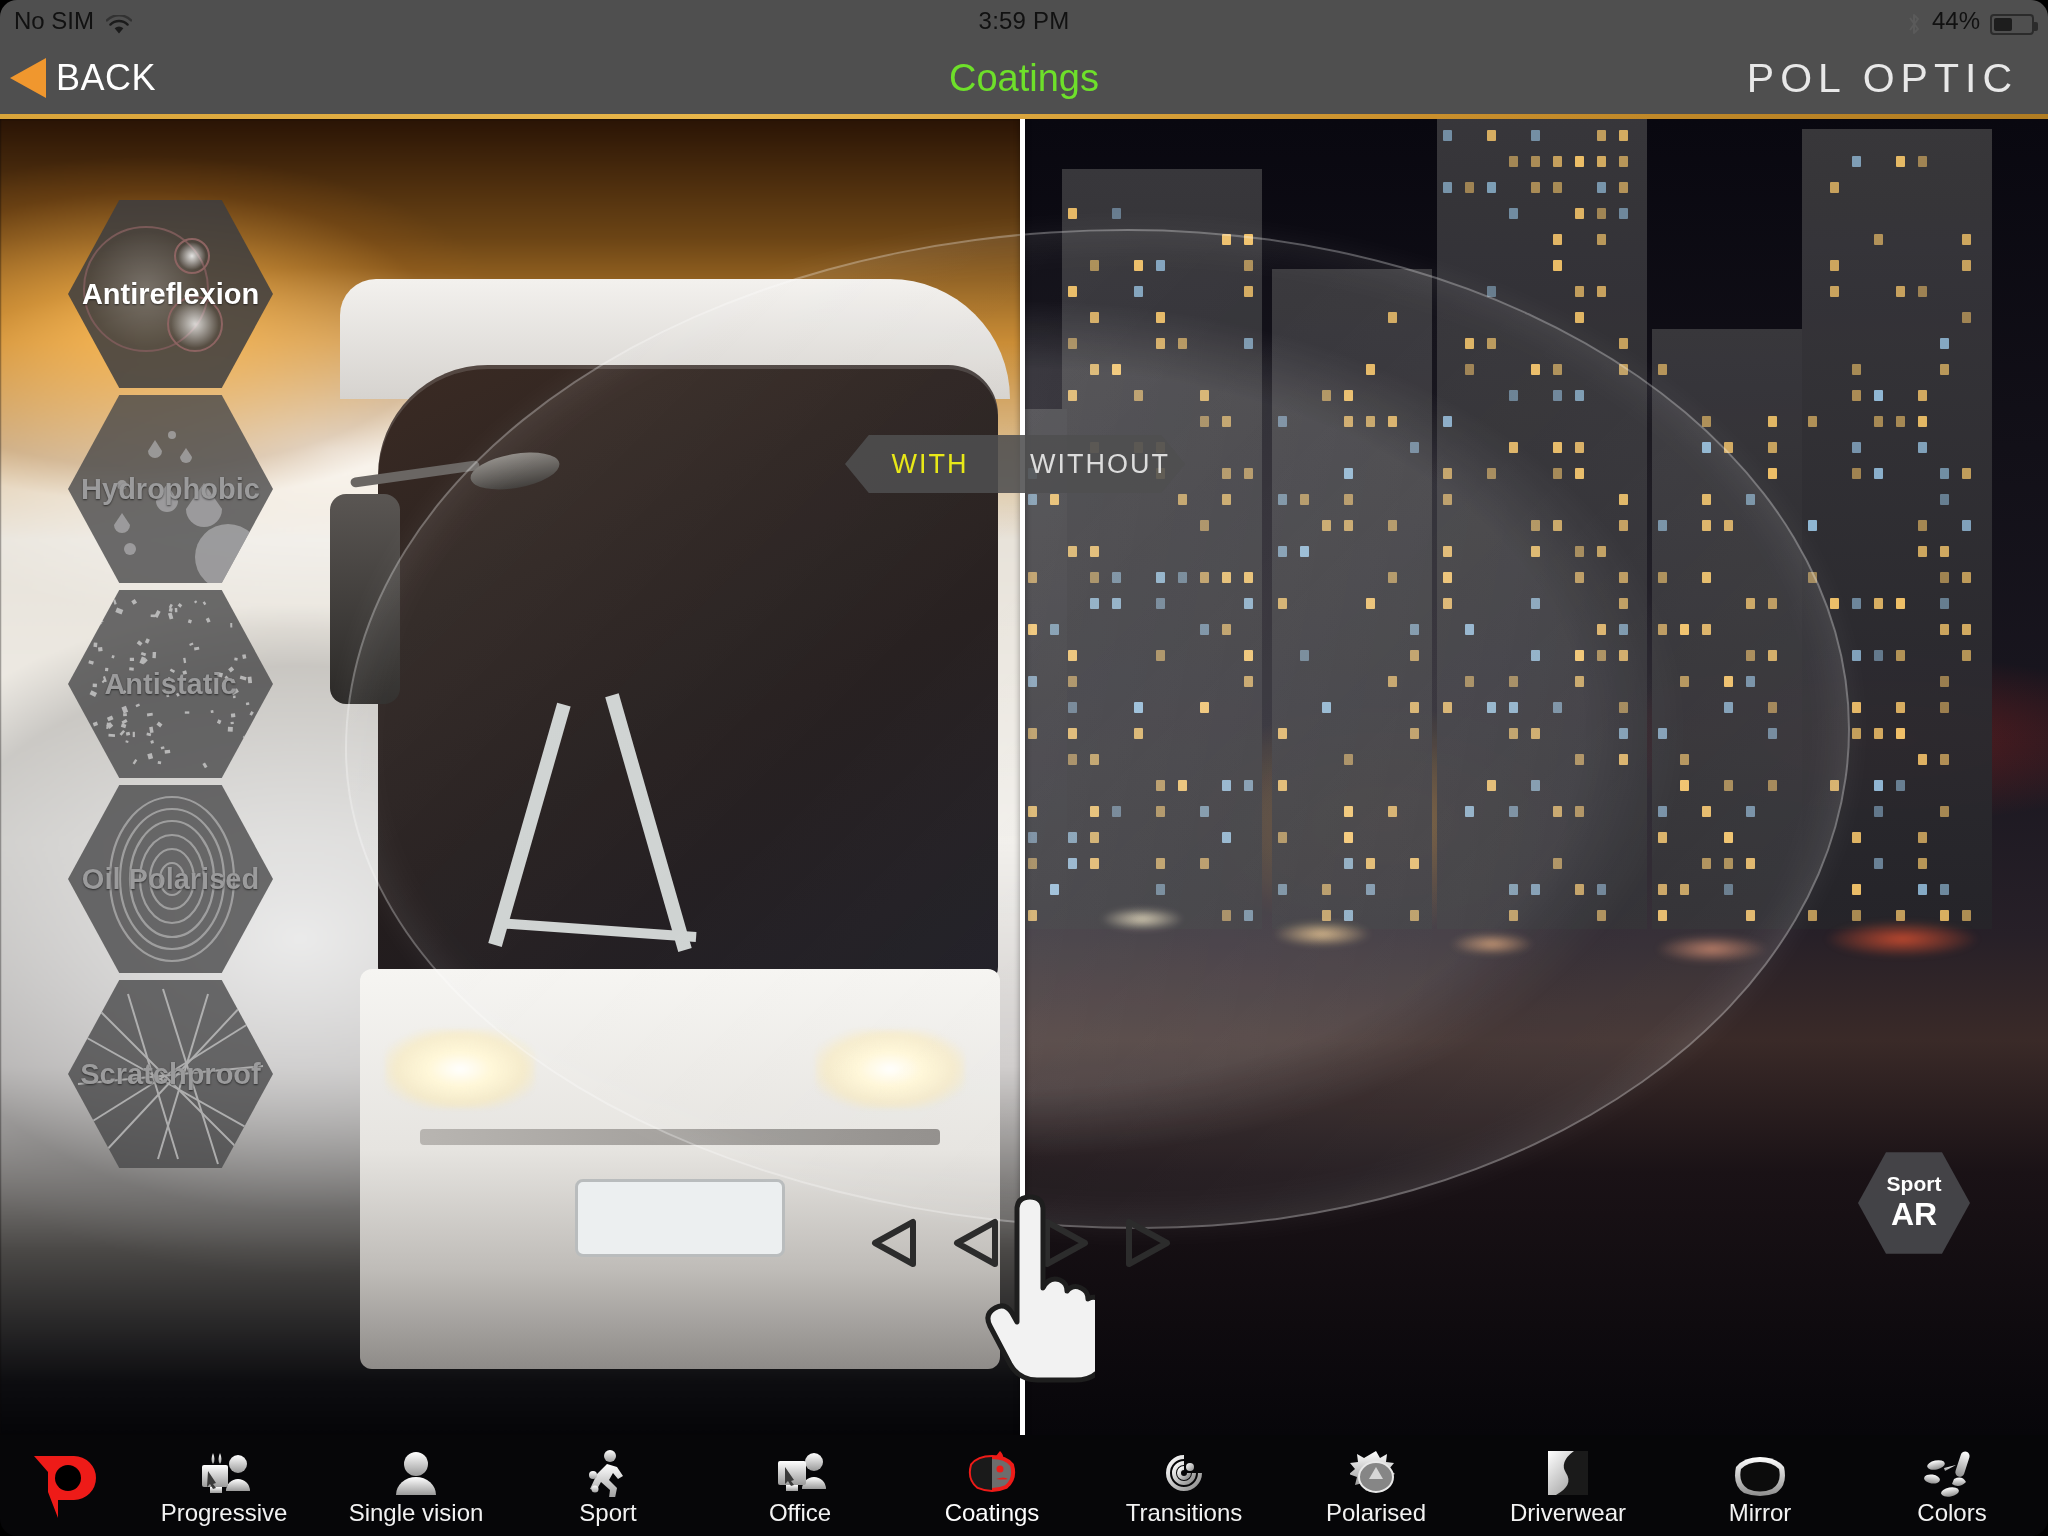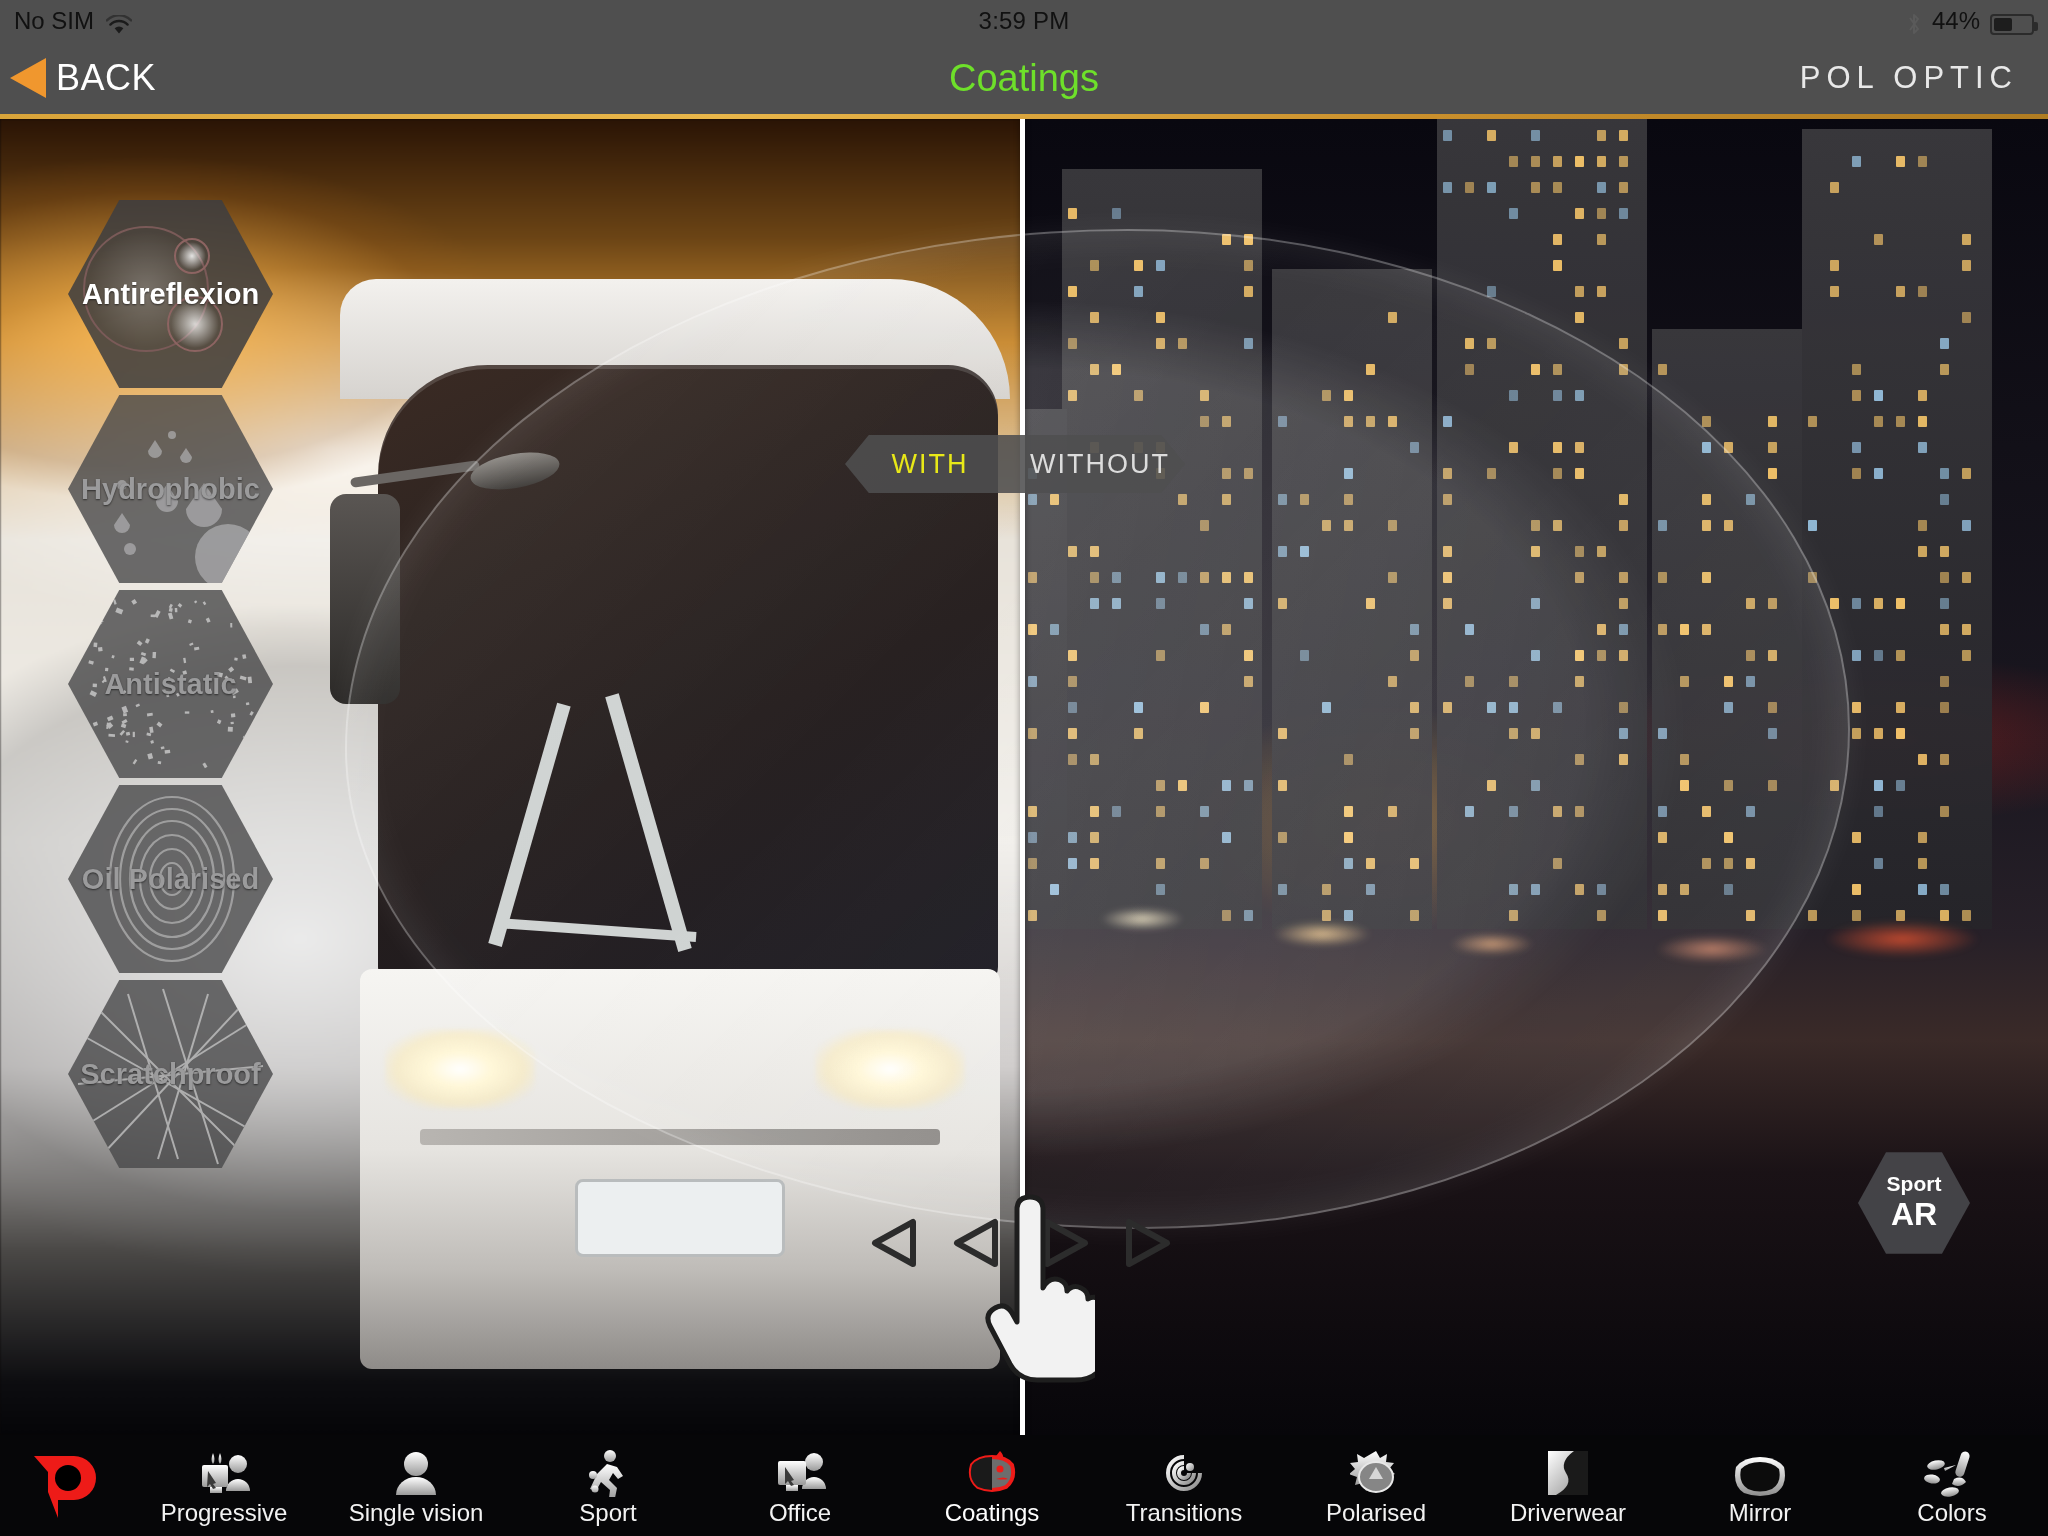--- a/index.html
+++ b/index.html
@@ -2,21 +2,21 @@
 <html><head>
 <meta charset="utf-8">
 <style>
   * { box-sizing: border-box; margin:0; padding:0; }
   html, body {
     width: 2048px; height: 1536px;
     background: #000;
     font-family: "Liberation Sans", sans-serif;
     overflow: hidden;
   }
-  #app { position: relative; width: 2048px; height: 1536px; overflow: hidden; }
+  #app { position: relative; width: 2048px; height: 1536px; overflow: hidden; border-radius: 17px; }
 
   
   .statusbar{
     position:absolute; top:0; left:0; width:2048px; height:41px;
     background:#4f4f4f; color:#111;
     display:flex; align-items:center; z-index:40;
     font-size:24px;
   }
   .sb-left{ position:absolute; left:14px; display:flex; align-items:center; gap:12px;}
   .sb-center{ position:absolute; left:0; right:0; text-align:center; font-size:24px; letter-spacing:.2px;}
@@ -43,21 +43,21 @@
     width:0;height:0;border-top:20px solid transparent;border-bottom:20px solid transparent;
     border-right:36px solid #f0972e;
   }
   .back-label{color:#fff;font-size:36px;font-weight:400;letter-spacing:.5px;}
   .header-title{
     position:absolute;left:0;right:0;top:50%;transform:translateY(-50%);
     text-align:center;color:#6ee02a;font-size:38px;font-weight:400;
   }
   .brand{
     position:absolute;right:30px;top:50%;transform:translateY(-50%);
-    color:#e8e8e8;font-size:31px;letter-spacing:6px;font-weight:400;
+    color:#e8e8e8;font-size:41px;letter-spacing:6px;font-weight:400;
   }
   .gold-rule{
     position:absolute;top:114px;left:0;width:2048px;height:5px;z-index:39;
     background:linear-gradient(90deg,#d9a43a,#e8b64a 35%,#c98f2c 70%,#b07c22);
   }
 
   
   .stage{
     position:absolute;top:119px;left:0;width:2048px;height:1316px;overflow:hidden;
     background:#0a0607;

